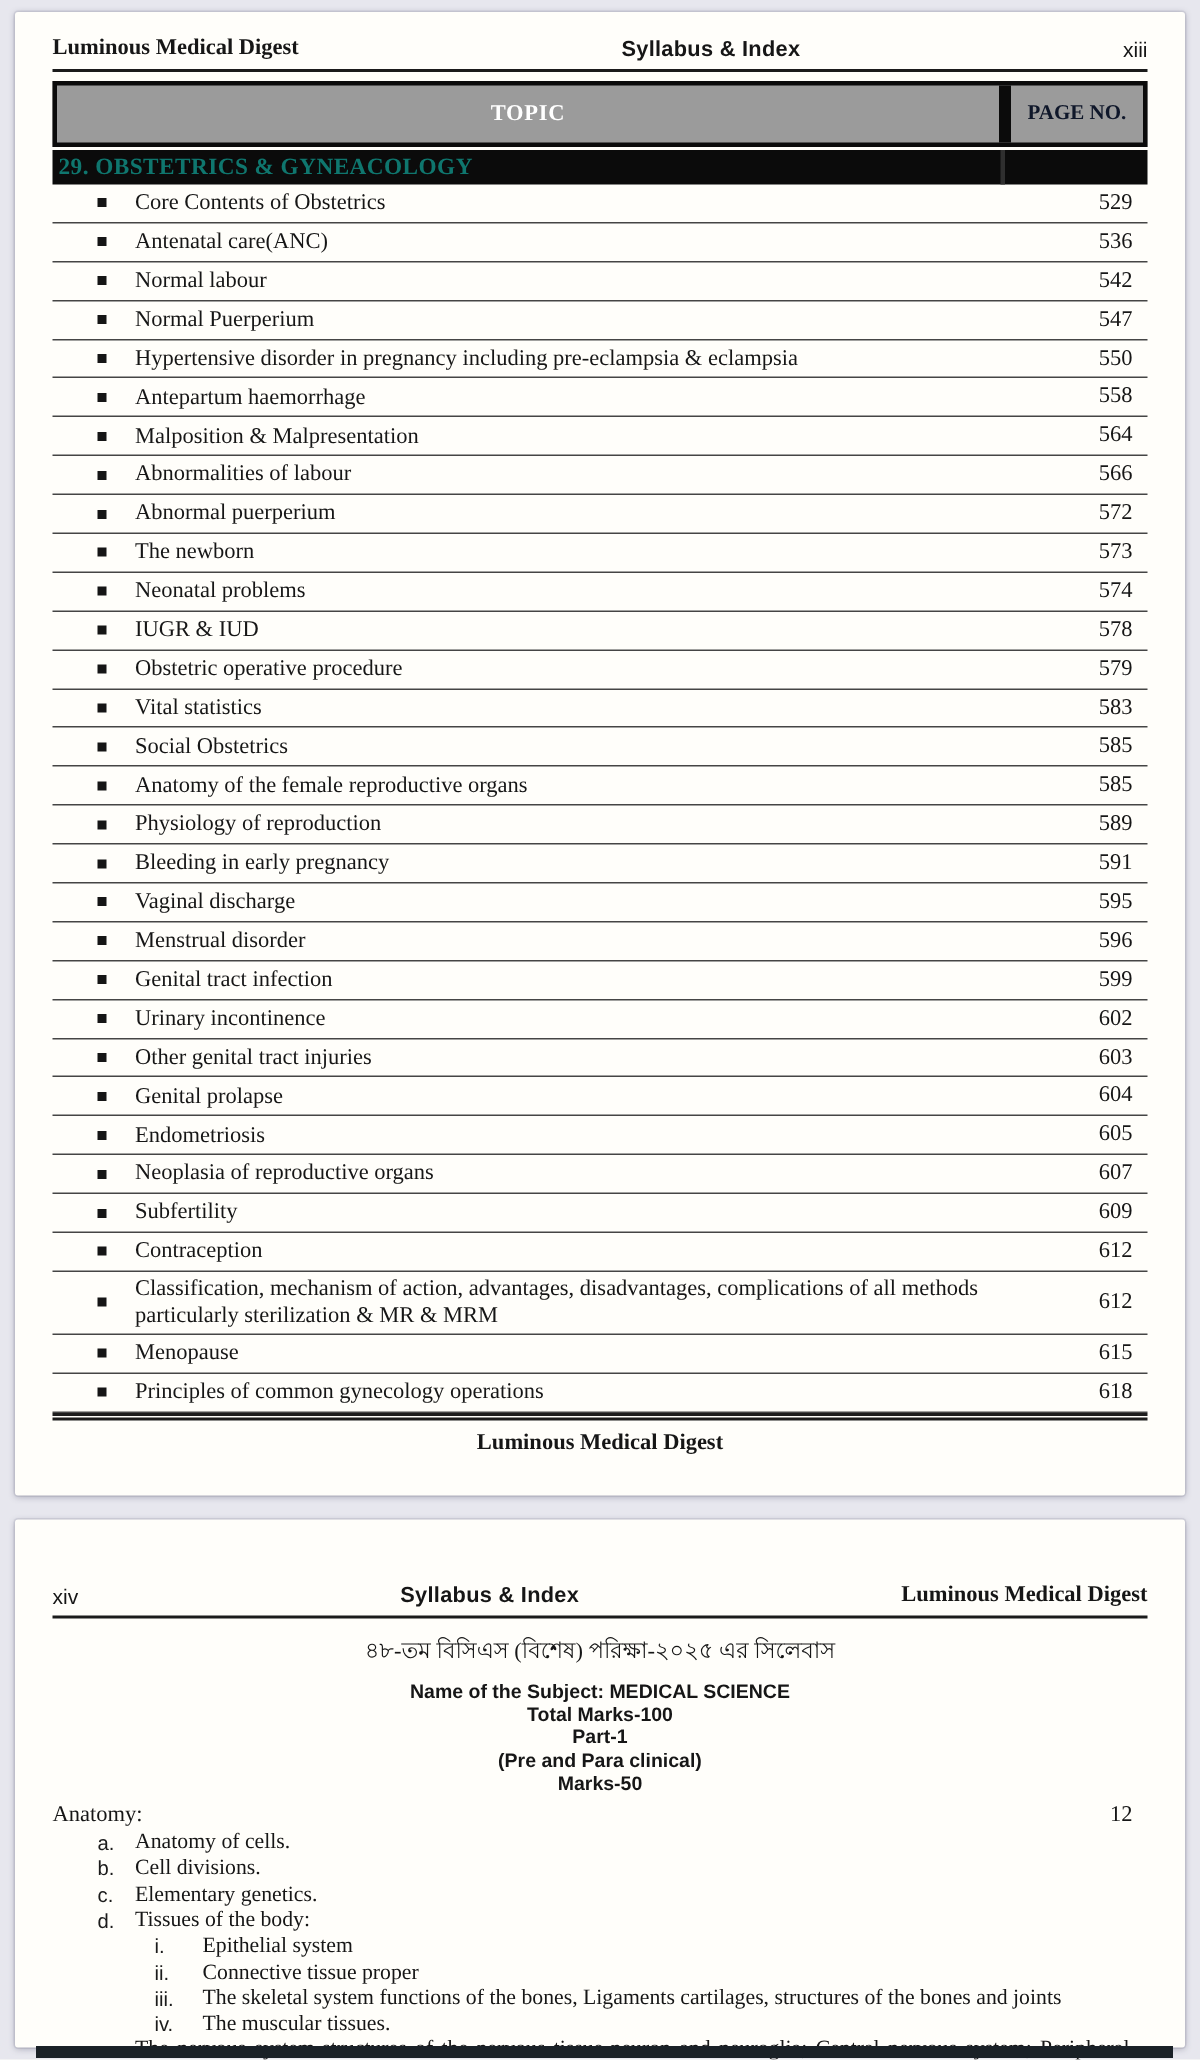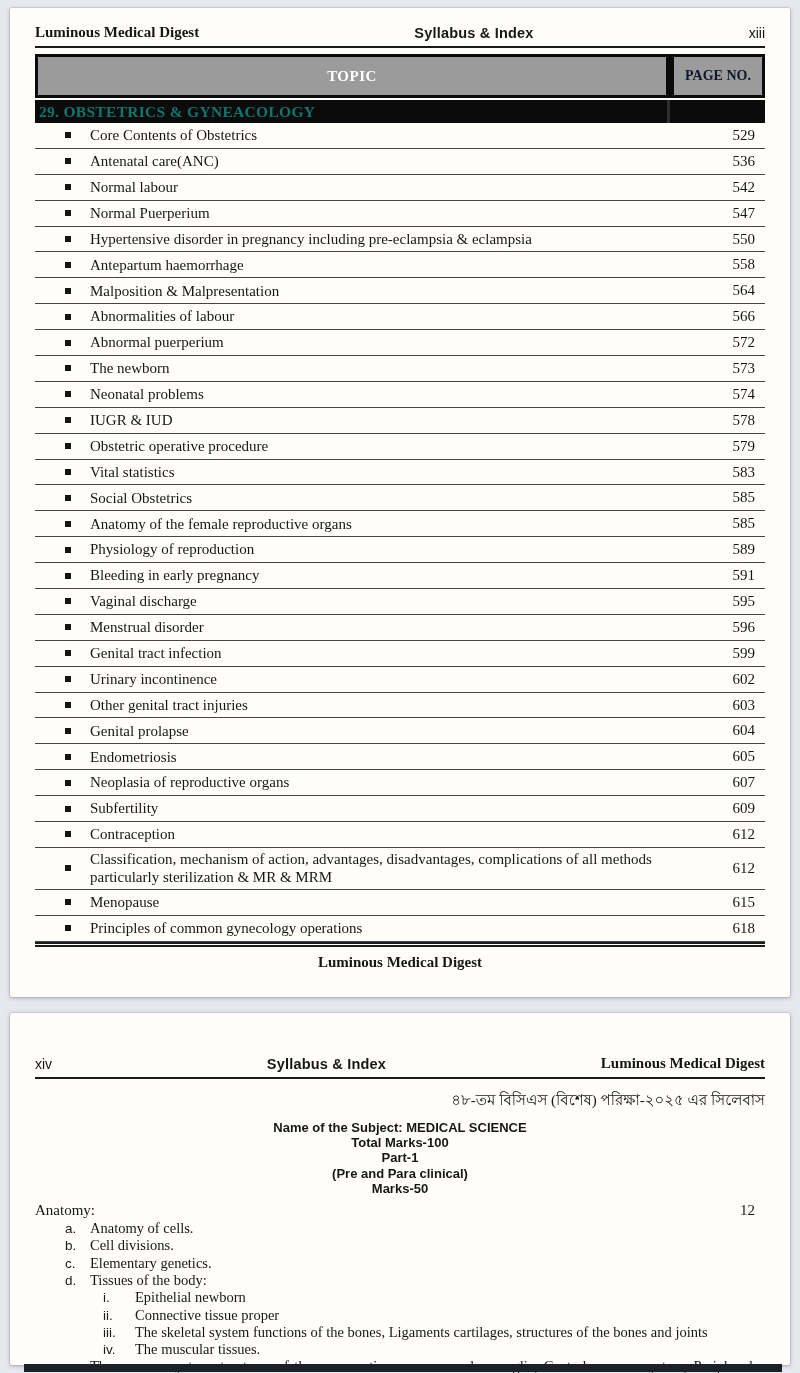--- a/index.html
+++ b/index.html
@@ -58,21 +58,21 @@
   .bullet {
     flex:none; width:6px; height:6px; background:#151515;
     margin-left:30px; margin-right:19px;
   }
   .topic { flex:1; font-size:15px; line-height:18.5px; padding-right:10px; }
   .pageno { flex:none; width:70px; text-align:right; padding-right:10px; font-size:15px; }
   #toc-rows { border-bottom:5px double #1d1d1d; }
   .pg-footer { text-align:center; font-size:15px; margin-top:7px; }
 
   
-  .bn-title { text-align:right; font-size:15px; margin-top:9px;
+  .bn-title { text-align:center; font-size:15px; margin-top:9px;
               font-family:"Liberation Serif","DejaVu Sans",serif; }
   .subject-block { text-align:center; margin-top:7px;
                    font-family:"Liberation Sans",sans-serif; font-weight:bold;
                    font-size:13px; line-height:15.2px; }
   .anatomy-row { display:flex; justify-content:space-between; margin-top:6px;
                  font-weight:normal; font-size:15px; padding-right:10px;gap:36px; }
   #outline { margin-top:2px; }
   .ol-item { display:flex; align-items:flex-start; margin-top:1.5px; }
   .ol-item .marker { flex:none; font-size:13.5px; line-height:15.8px; color:#1b1b1b;
                      font-family:"Liberation Sans",sans-serif; }
@@ -335,21 +335,21 @@
     <span class="itext serif">Elementary genetics.</span>
   </div>
 
   <div class="ol-item depth0">
     <span class="marker">d.</span>
     <span class="itext serif">Tissues of the body:</span>
   </div>
 
   <div class="ol-item depth1">
     <span class="marker">i.</span>
-    <span class="itext serif">Epithelial newborn</span>
+    <span class="itext serif">Epithelial system</span>
   </div>
 
   <div class="ol-item depth1">
     <span class="marker">ii.</span>
     <span class="itext serif">Connective tissue proper</span>
   </div>
 
   <div class="ol-item depth1">
     <span class="marker">iii.</span>
     <span class="itext serif">The skeletal system functions of the bones, Ligaments cartilages, structures of the bones and joints</span>

